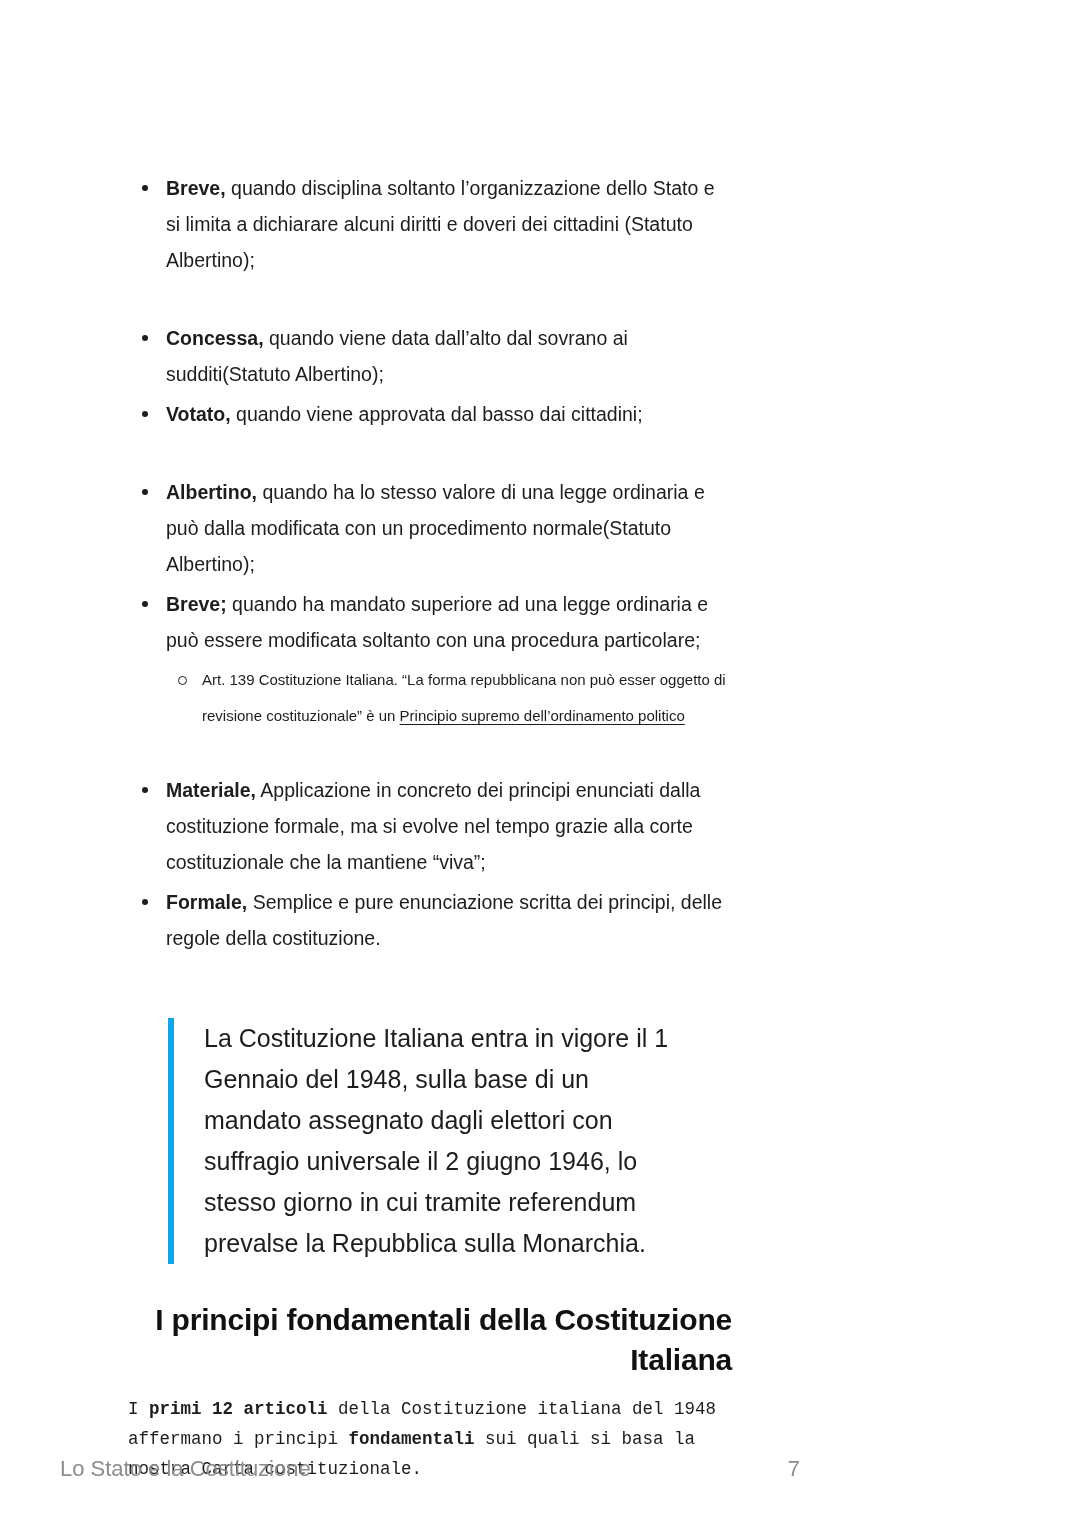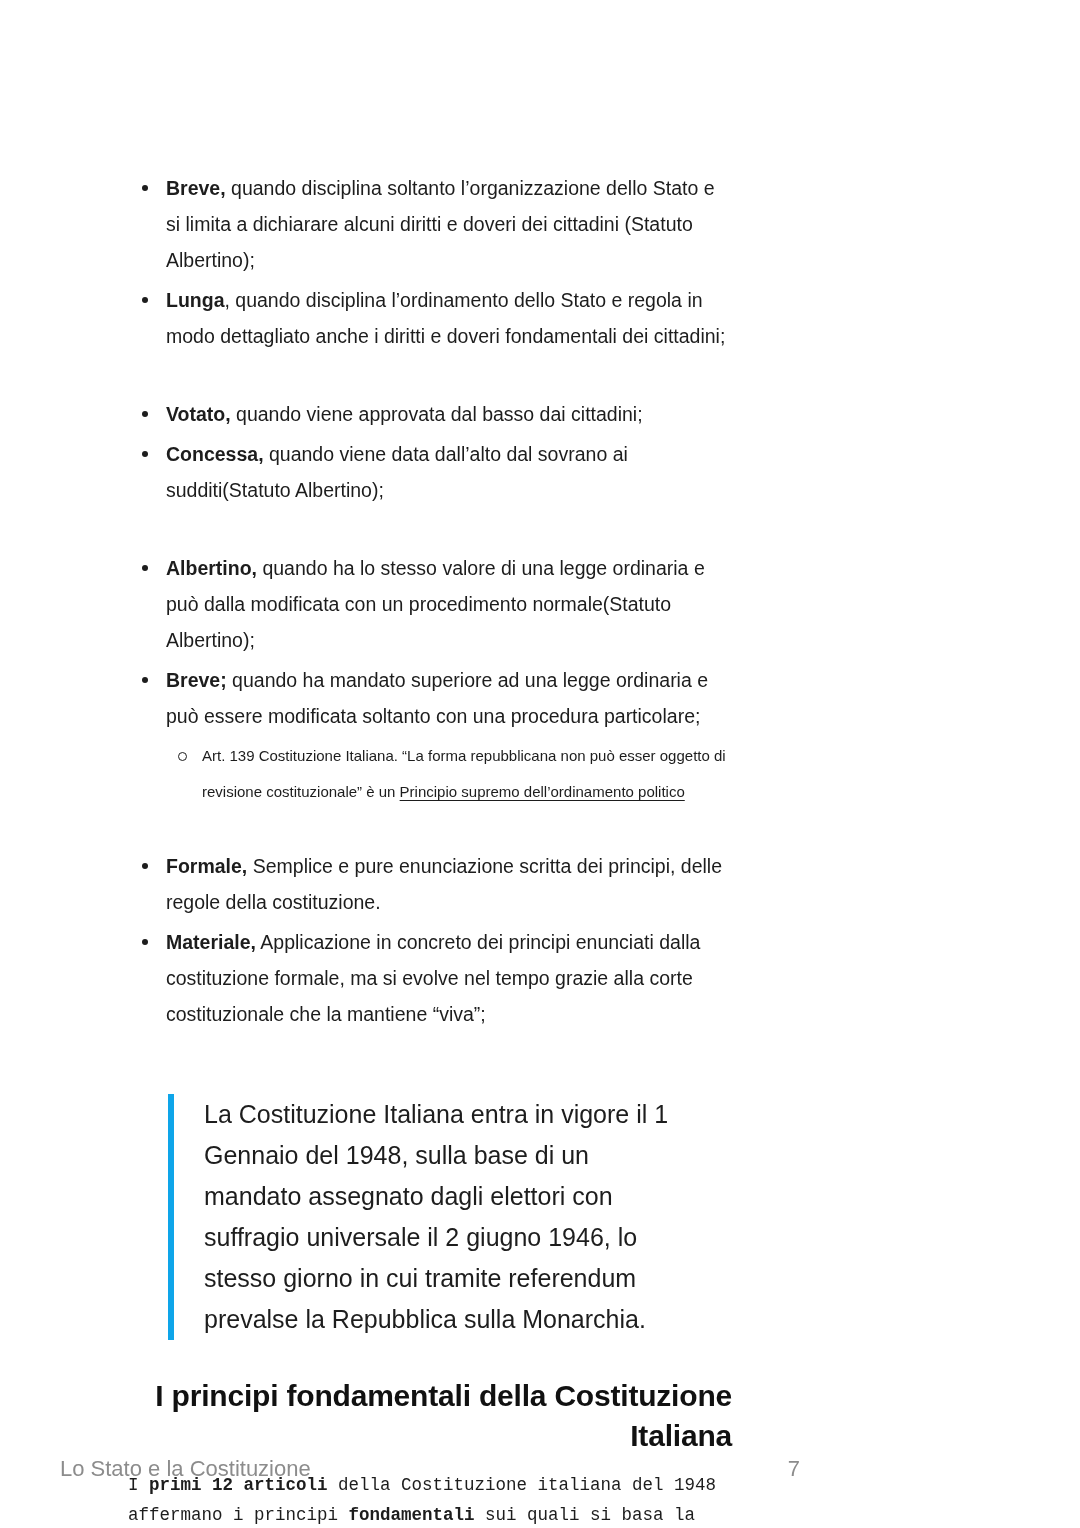--- a/index.html
+++ b/index.html
@@ -107,43 +107,42 @@
     color: #8c8c8c;
   }
 </style>
 </head>
 <body>
 
 <div class="page">
 
   <ul class="bullets">
     <li><b>Breve,</b><span> quando disciplina soltanto l’organizzazione dello Stato e si limita a dichiarare alcuni diritti e doveri dei cittadini (Statuto Albertino);</span></li>
-    <li><b>Lunga</b><span>, quando disciplina l’ordinamento dello Stato e regola in modo dettagliato anche i diritti e doveri fondamentali dei cittadini;</span></li>
   </ul>
 
   <div class="group-gap"></div>
 
   <ul class="bullets">
+    <li><b>Concessa,</b><span> quando viene data dall’alto dal sovrano ai sudditi(Statuto Albertino);</span></li>
     <li><b>Votato,</b><span> quando viene approvata dal basso dai cittadini;</span></li>
-    <li><b>Concessa,</b><span> quando viene data dall’alto dal sovrano ai sudditi(Statuto Albertino);</span></li>
   </ul>
 
   <div class="group-gap"></div>
 
   <ul class="bullets">
     <li><b>Albertino,</b><span> quando ha lo stesso valore di una legge ordinaria e può dalla modificata con un procedimento normale(Statuto Albertino);</span></li>
     <li><b> Breve;</b><span> quando ha mandato superiore ad una legge ordinaria e può essere modificata soltanto con una procedura particolare;</span></li>
     <li class="sub"><span>Art. 139 Costituzione Italiana. “La forma repubblicana non può esser oggetto di revisione costituzionale” è un </span><span class="u">Principio supremo dell’ordinamento politico</span></li>
   </ul>
 
   <div class="group-gap-sm"></div>
 
   <ul class="bullets">
+    <li><b>Materiale,</b><span> Applicazione in concreto dei principi enunciati dalla costituzione formale, ma si evolve nel tempo grazie alla corte costituzionale che la mantiene “viva”;</span></li>
     <li><b>Formale,</b><span> Semplice e pure enunciazione scritta dei principi, delle regole della costituzione.</span></li>
-    <li><b>Materiale,</b><span> Applicazione in concreto dei principi enunciati dalla costituzione formale, ma si evolve nel tempo grazie alla corte costituzionale che la mantiene “viva”;</span></li>
   </ul>
 
   <blockquote class="quote">La Costituzione Italiana entra in vigore il 1 Gennaio del 1948, sulla base di un mandato assegnato dagli elettori con suffragio universale il 2 giugno 1946, lo stesso giorno in cui tramite referendum prevalse la Repubblica sulla Monarchia.</blockquote>
 
   <h1 class="section-title">I principi fondamentali della Costituzione Italiana</h1>
 
   <p class="body-text"><span>I </span><b>primi 12 articoli</b><span> della Costituzione italiana del 1948 affermano i principi </span><b>fondamentali</b><span> sui quali si basa la nostra Carta costituzionale.</span></p>
 
   <div class="footer">
     <span>Lo Stato e la Costituzione</span>

